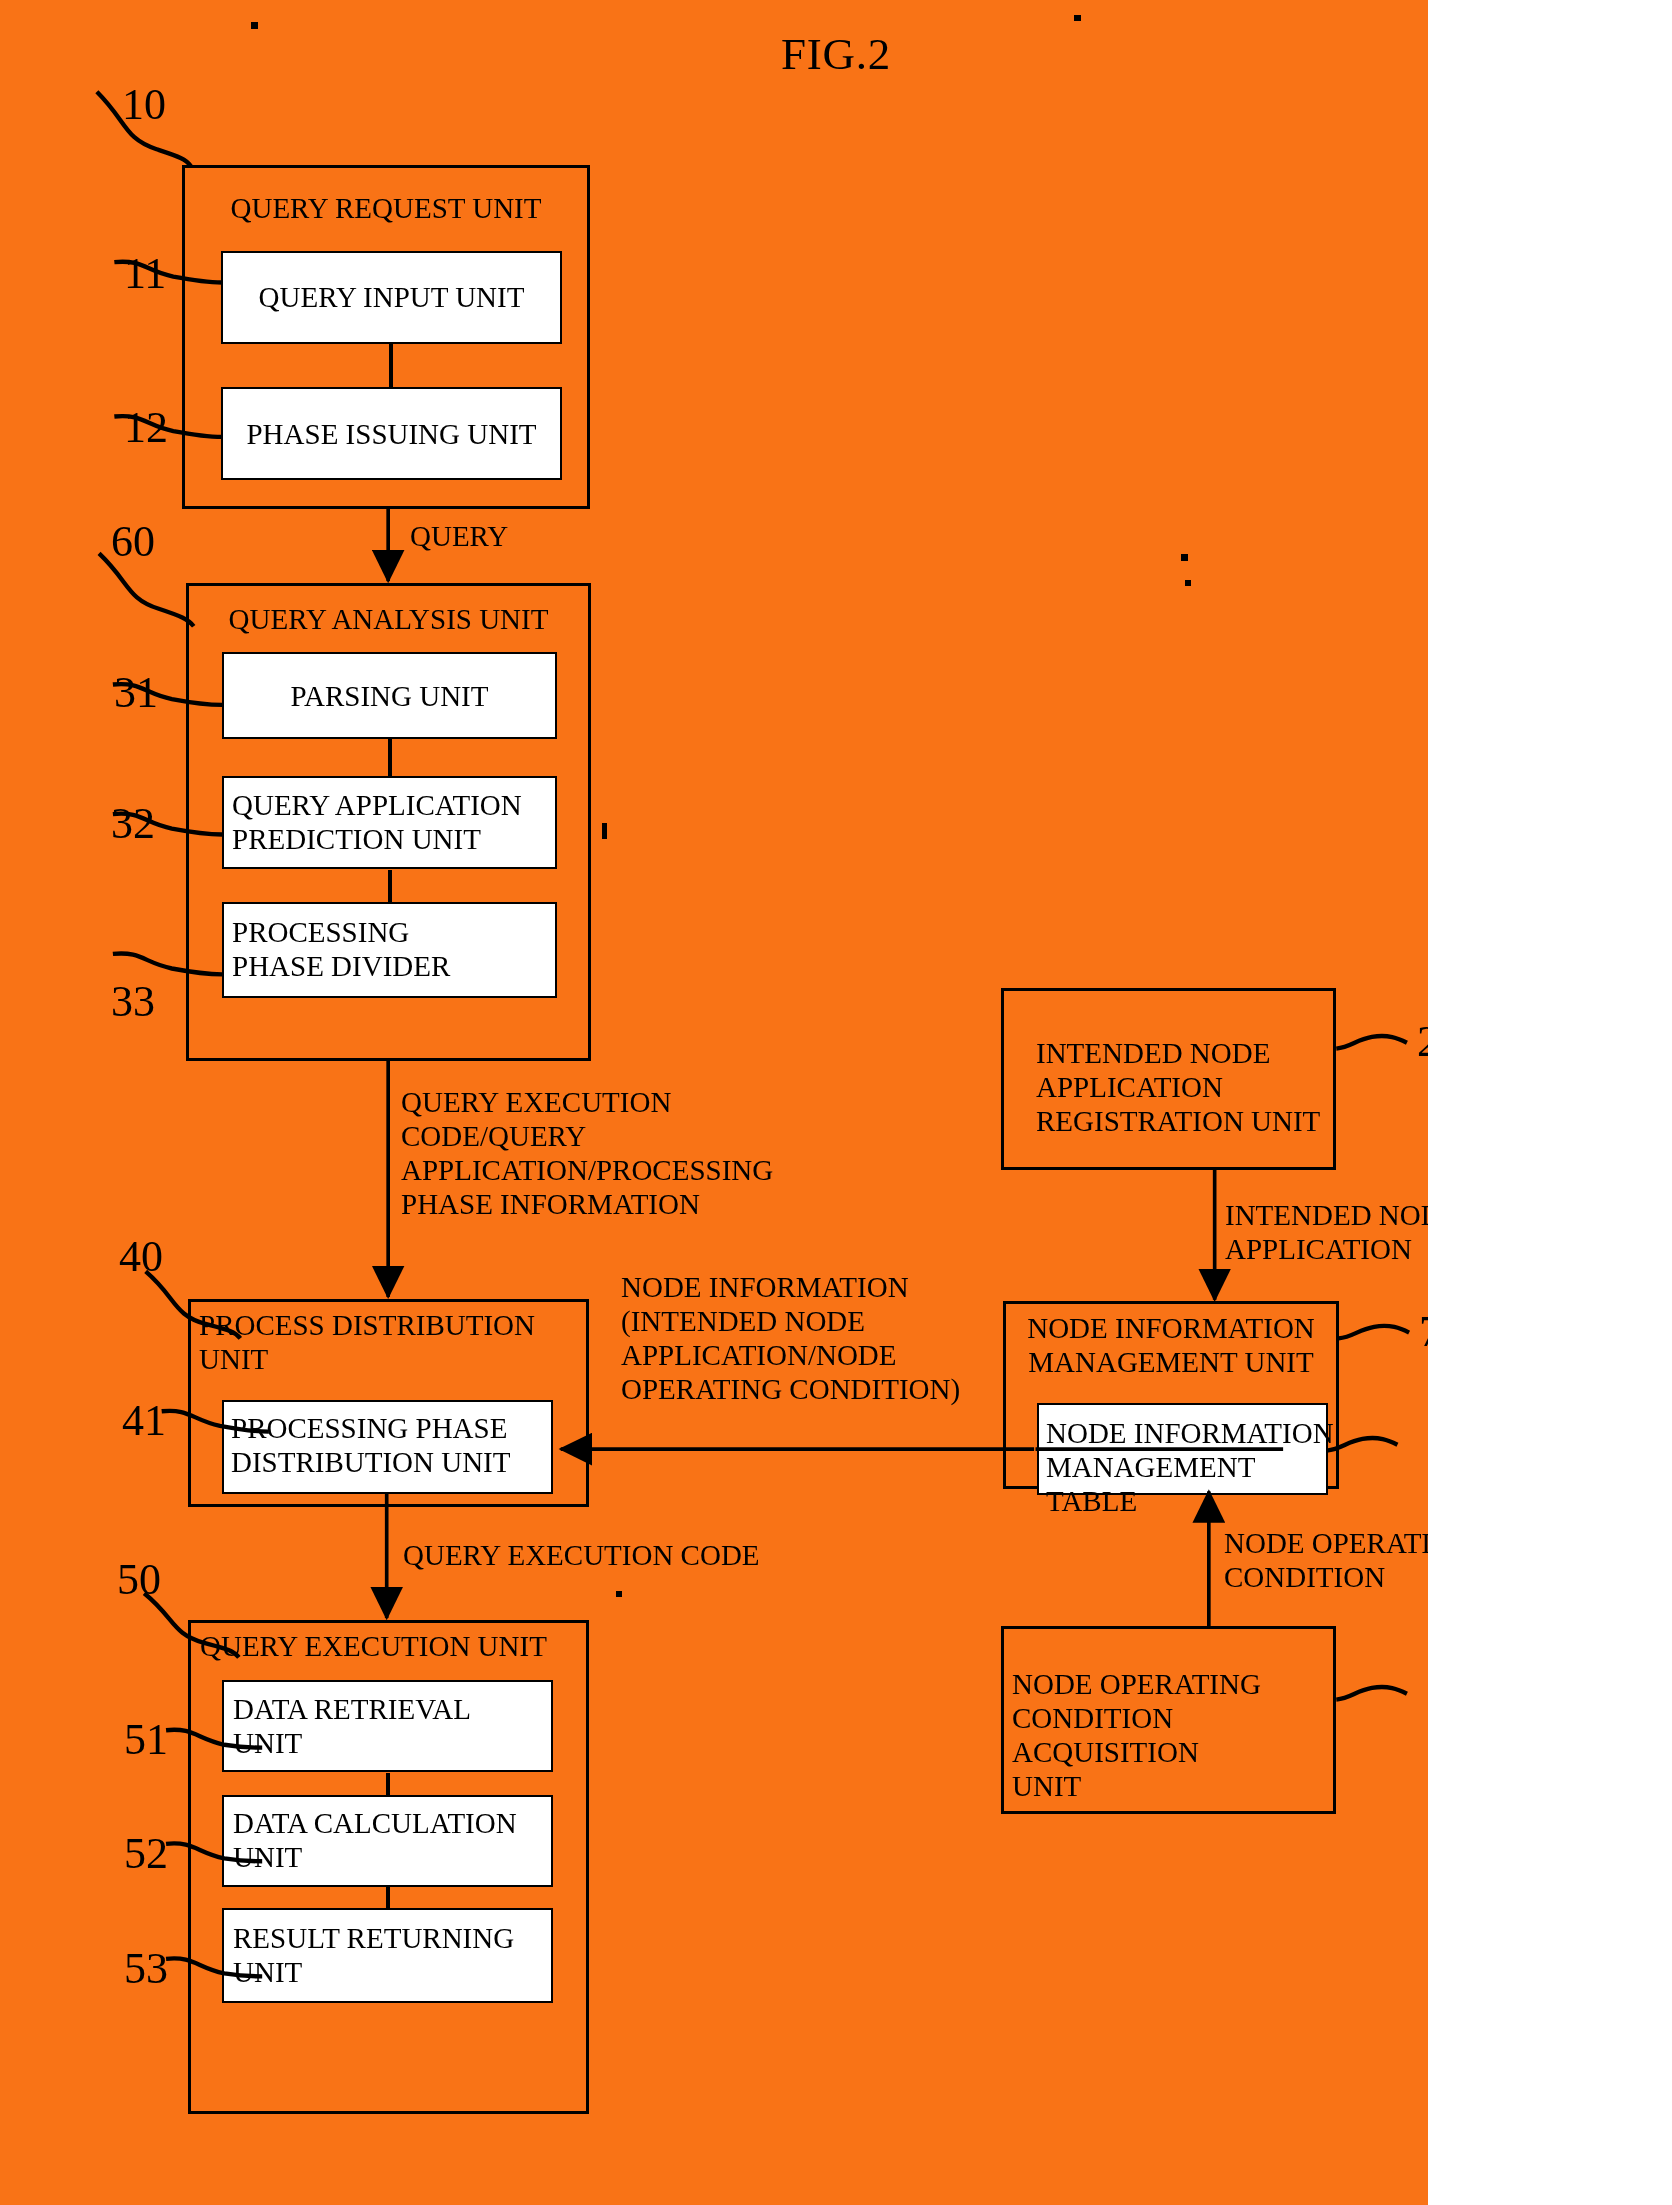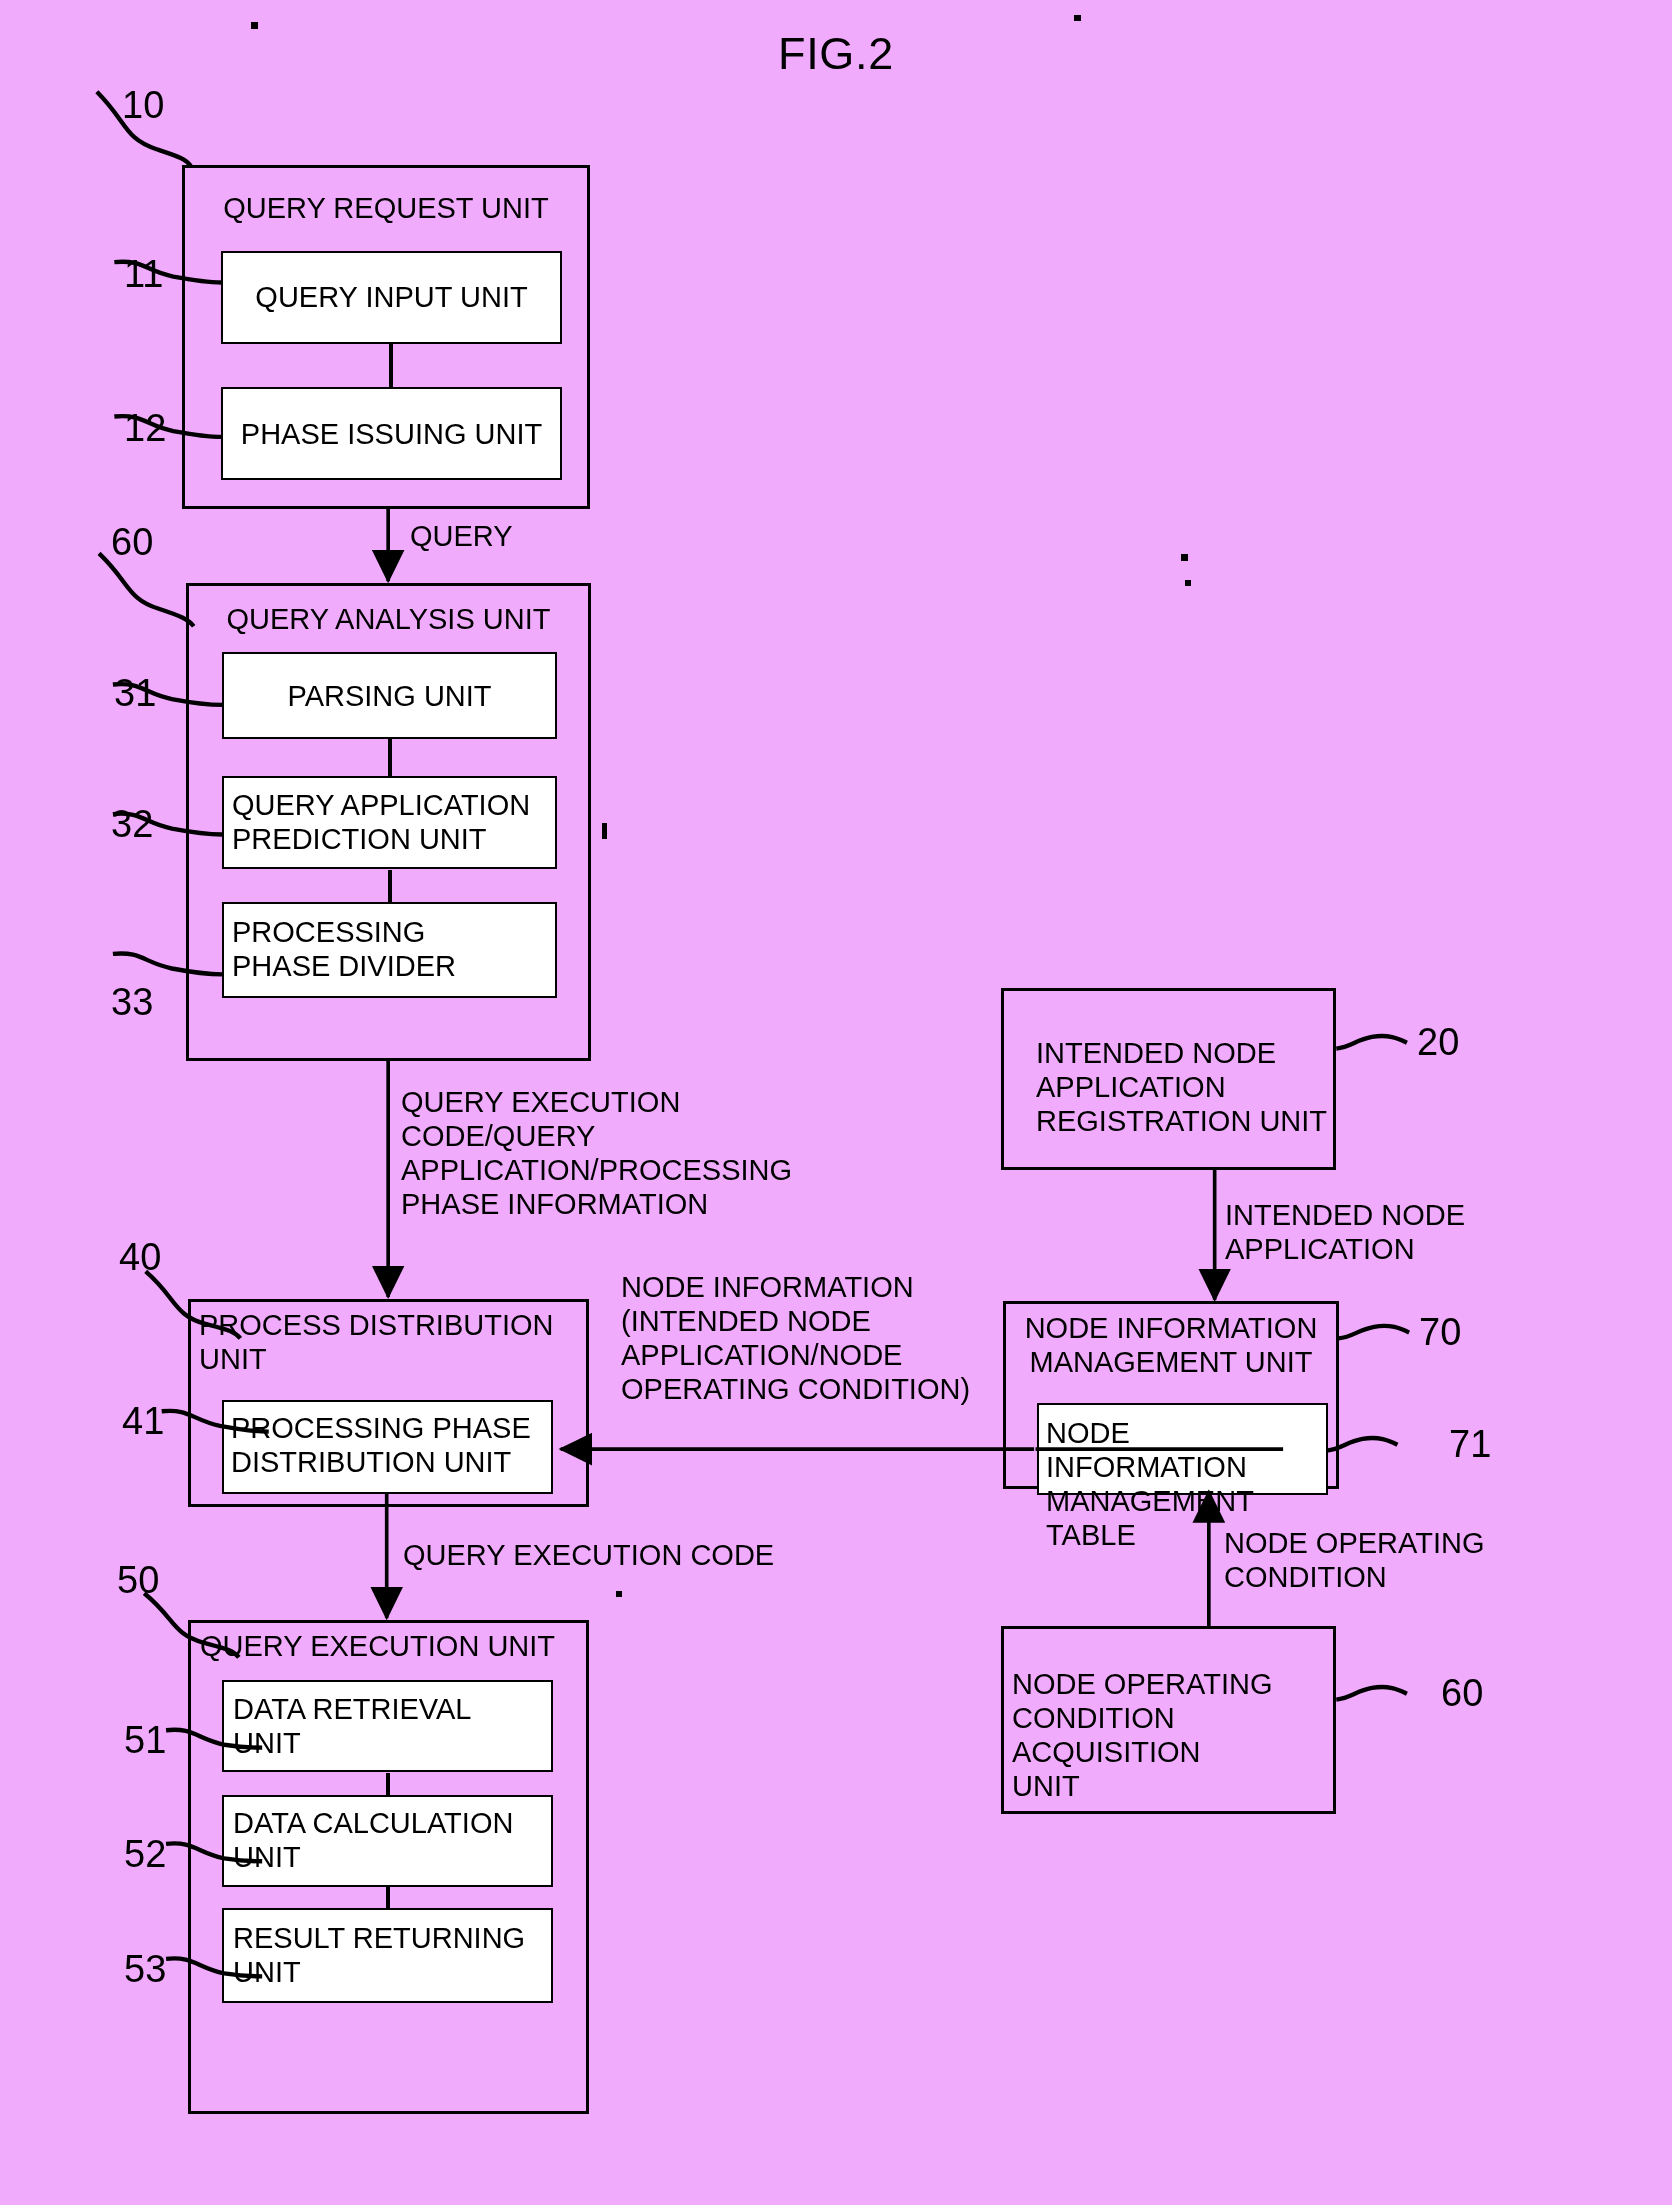--- a/index.html
+++ b/index.html
@@ -2,24 +2,24 @@
 <html style="font-size:11.7px"><head>
 <meta charset="utf-8">
 <style>
   html, body {
     margin: 0;
     padding: 0;
     background: #ffffff;
   }
   #figure {
     position: relative;
-    width: 1672px;
+    width: 1428px;
     height: 2205px;
-    background: #f0abfc;
-    font-family: Liberation Sans, sans-serif;
+    background: #f97316;
+    font-family: Liberation Serif, serif;
     color: #000000;
     overflow: hidden;
   }
   
   #fig-title {
     position: absolute;
     left: 0;
     top: 28px;
     width: 1672px;
     text-align: center;
@@ -53,21 +53,21 @@
     line-height: 34px;
     white-space: pre-line;
     box-sizing: border-box;
   }
   .centered {
     text-align: center;
   }
   
   .ref {
     position: absolute;
-    font-size: 38px;
+    font-size: 44px;
     line-height: 38px;
     font-weight: 400;
   }
   
   .flow-label {
     position: absolute;
     font-size: 29px;
     line-height: 34px;
     white-space: pre-line;
   }

